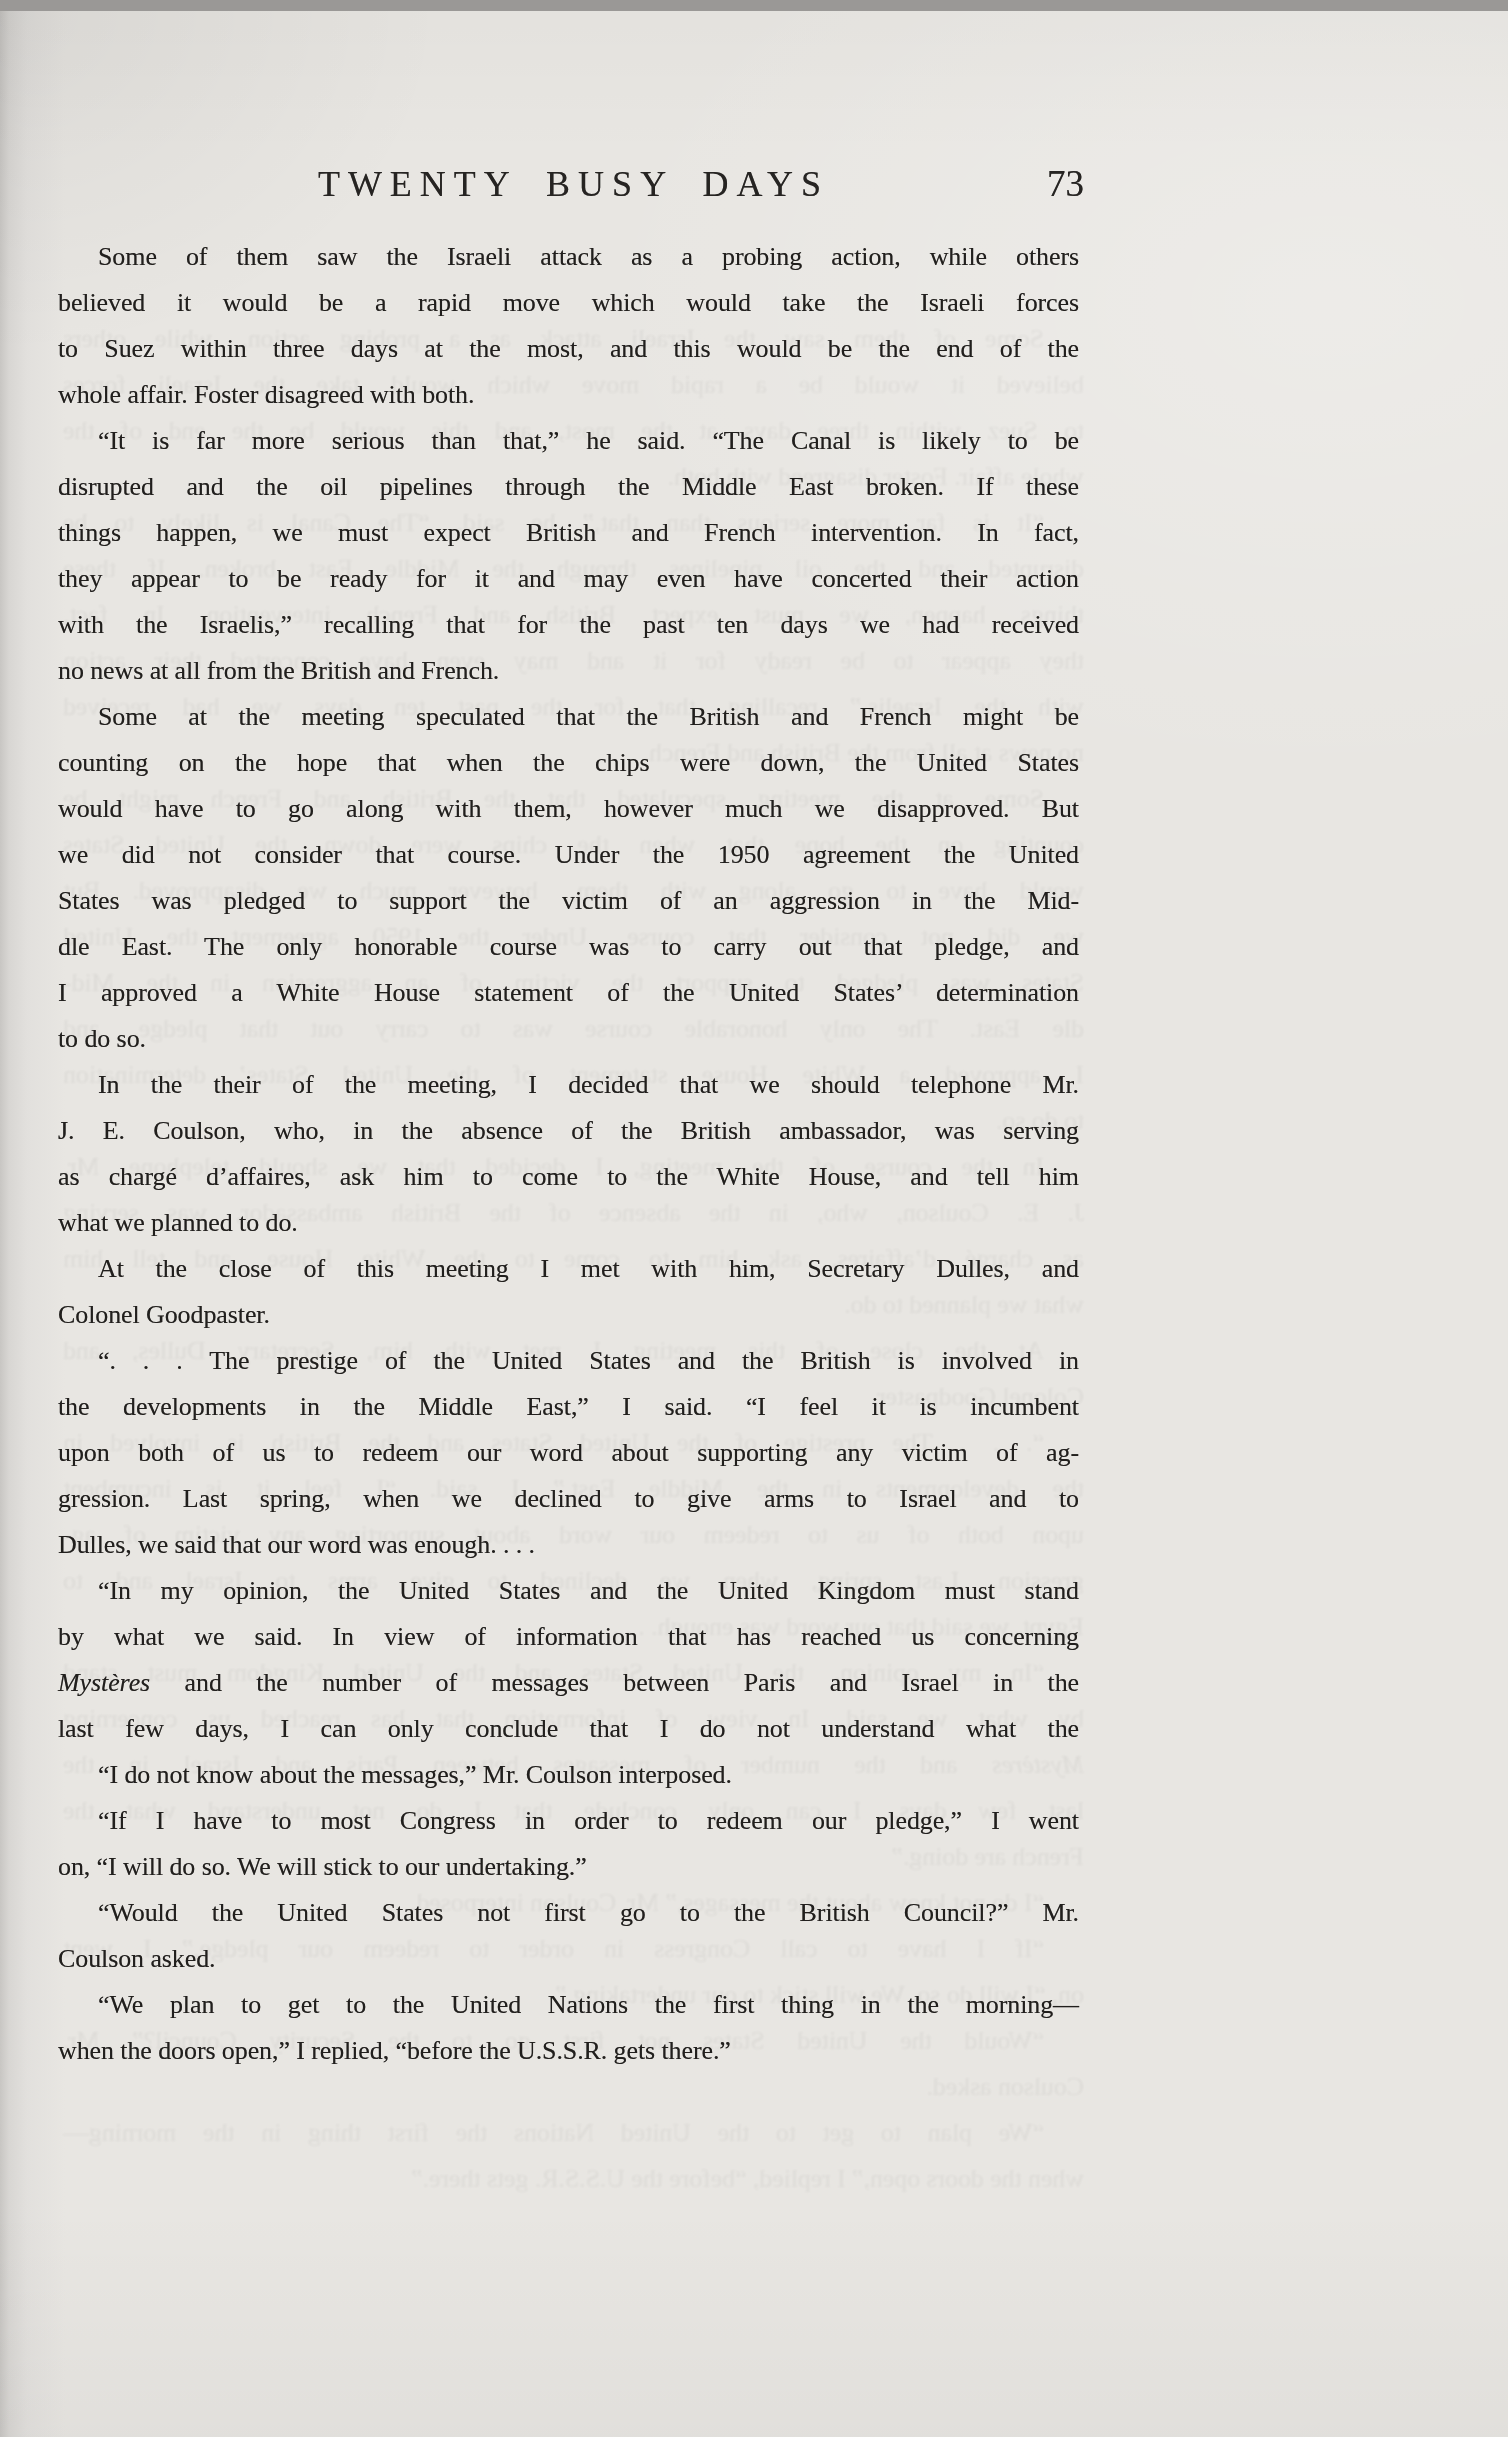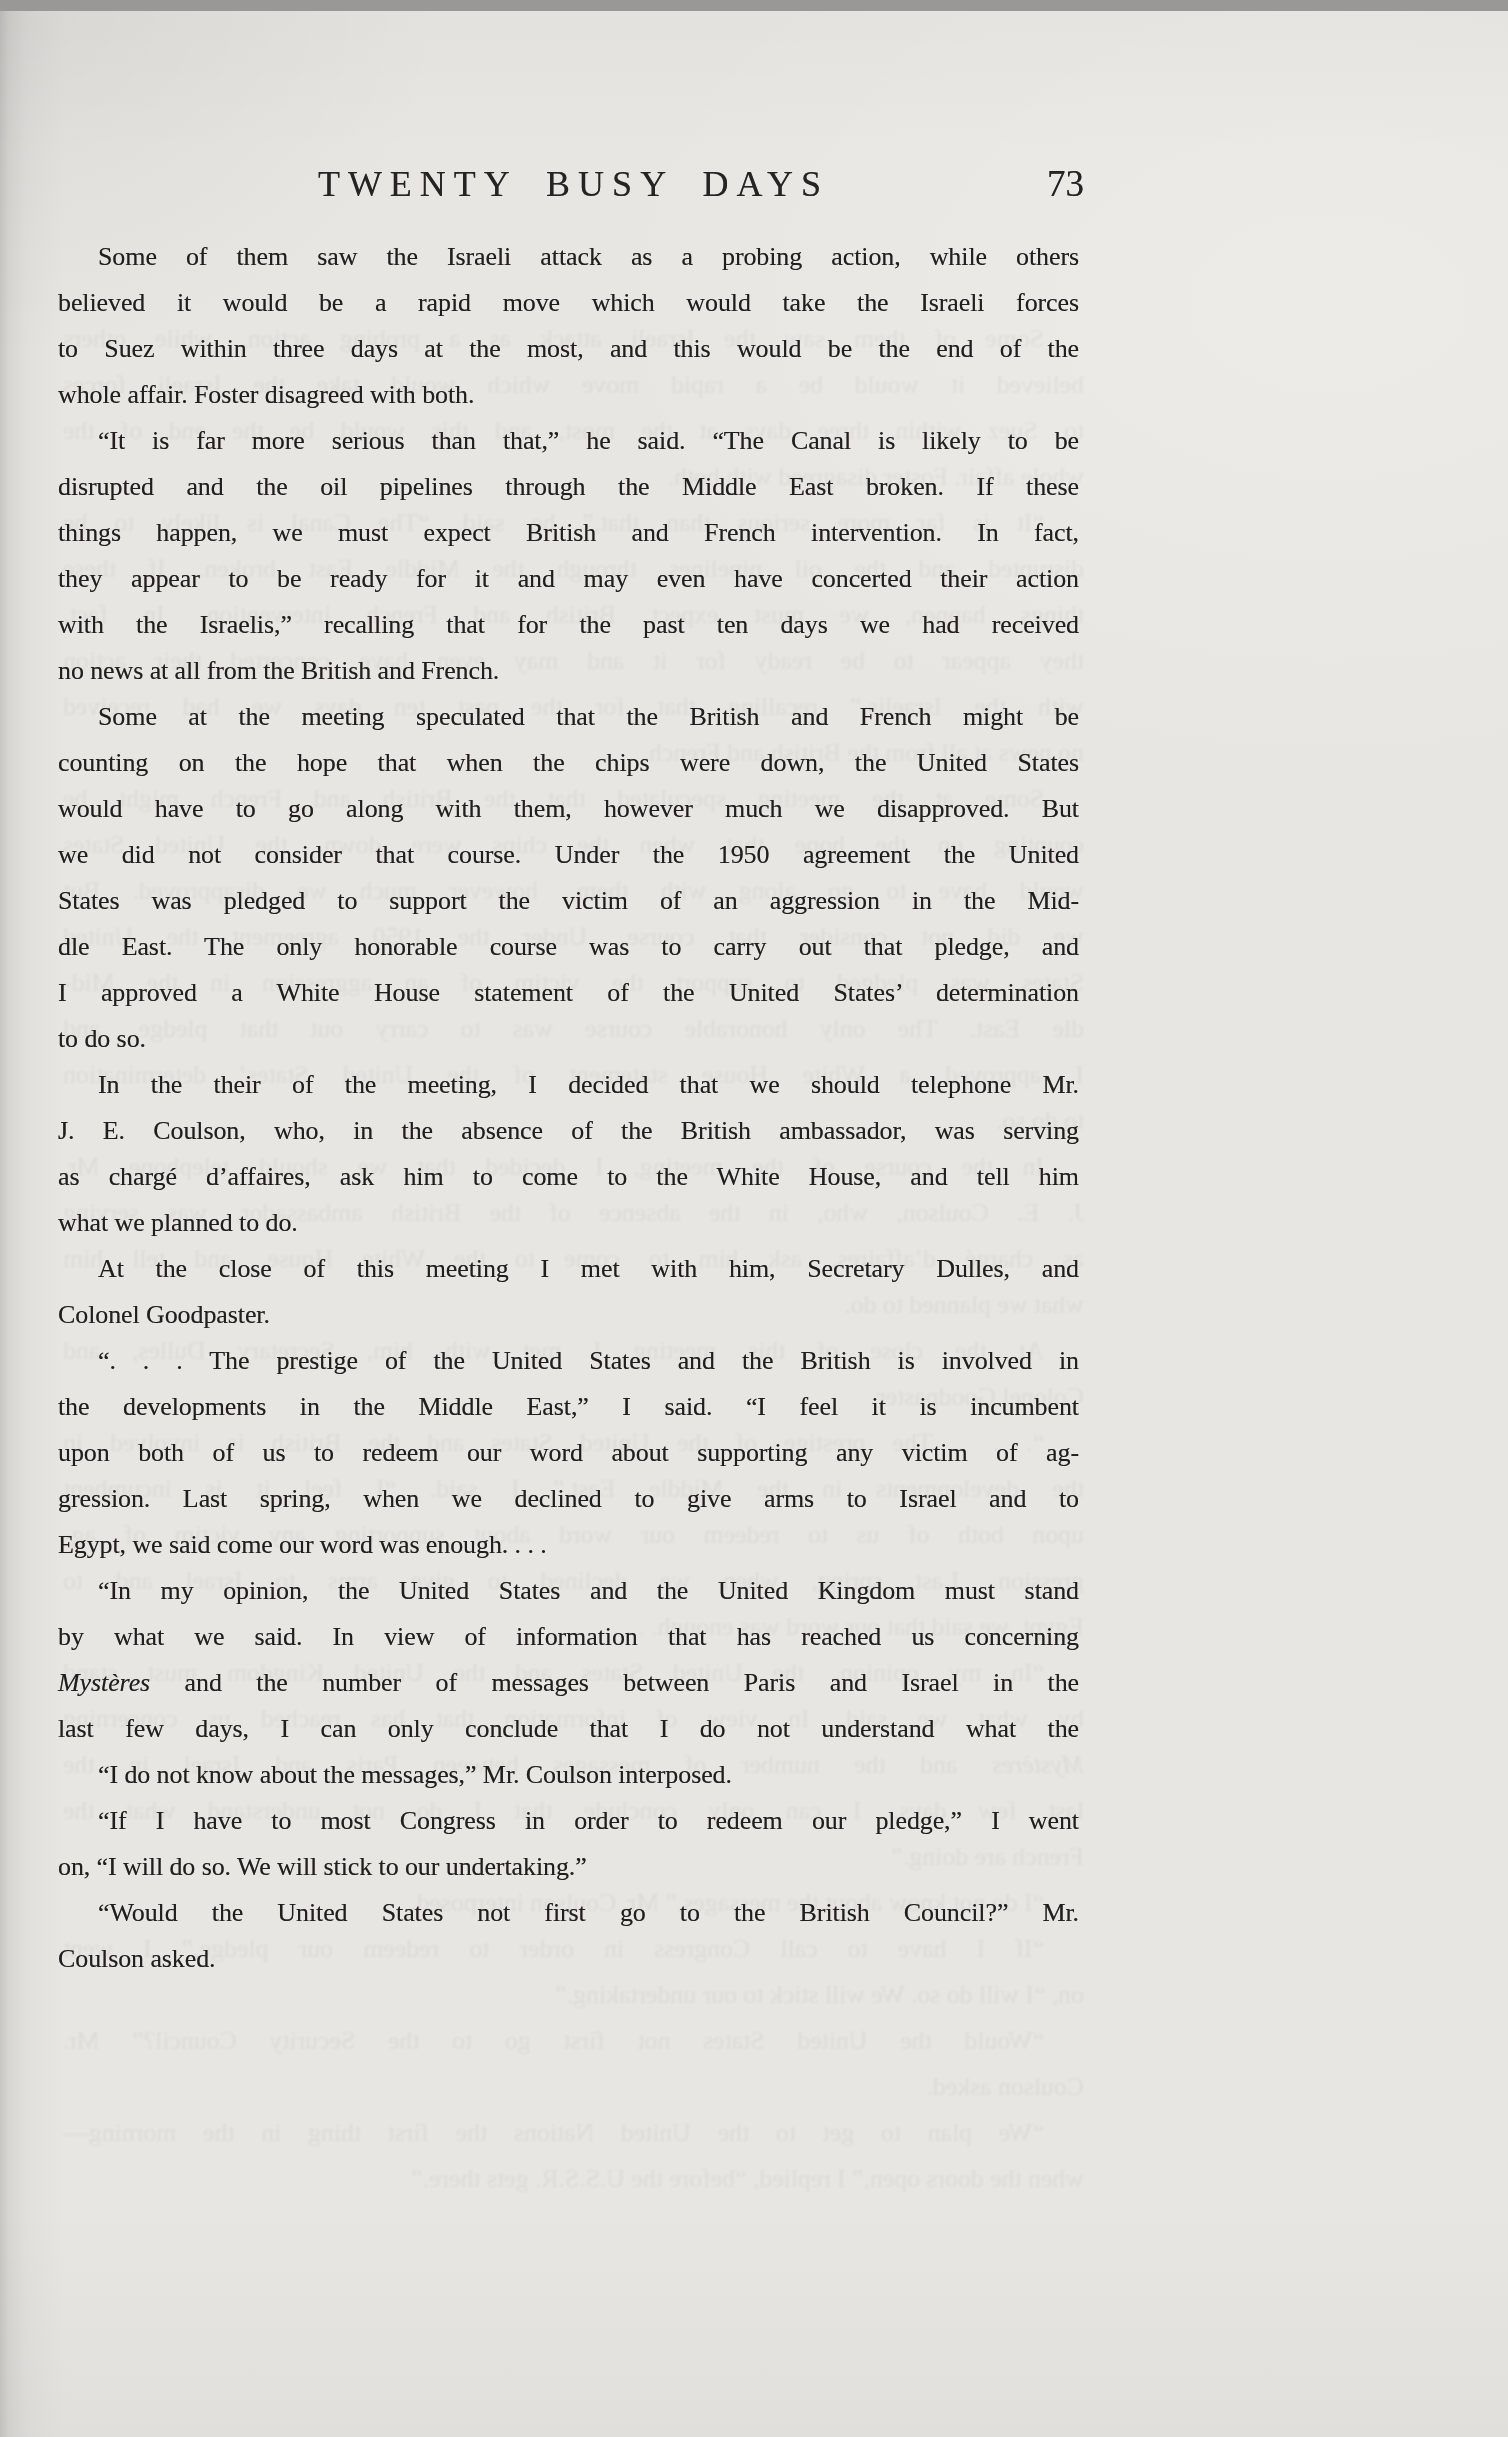--- a/index.html
+++ b/index.html
@@ -108,21 +108,21 @@
     <div>
       <div class="ln first">At the close of this meeting I met with him, Secretary Dulles, and</div>
       <div class="ln last">Colonel Goodpaster.</div>
     </div>
 
     <div>
       <div class="ln first">“. . . The prestige of the United States and the British is involved in</div>
       <div class="ln">the developments in the Middle East,” I said. “I feel it is incumbent</div>
       <div class="ln">upon both of us to redeem our word about supporting any victim of ag-</div>
       <div class="ln">gression. Last spring, when we declined to give arms to Israel and to</div>
-      <div class="ln last">Egypt, we said come our word was enough. . . .</div>
+      <div class="ln last">Dulles, we said that our word was enough. . . .</div>
     </div>
 
     <div>
       <div class="ln first">“In my opinion, the United States and the United Kingdom must stand</div>
       <div class="ln">by what we said. In view of information that has reached us concerning</div>
       <div class="ln"><i class="it">Mystères</i><span> and the number of messages between Paris and Israel in the</span></div>
       <div class="ln">last few days, I can only conclude that I do not understand what the</div>
     </div>
 
     <div>
@@ -132,20 +132,24 @@
     <div>
       <div class="ln first">“If I have to most Congress in order to redeem our pledge,” I went</div>
       <div class="ln last">on, “I will do so. We will stick to our undertaking.”</div>
     </div>
 
     <div>
       <div class="ln first">“Would the United States not first go to the British Council?” Mr.</div>
       <div class="ln last">Coulson asked.</div>
     </div>
 
+    <div>
+      <div class="ln first">“We plan to get to the United Nations the first thing in the morning—</div>
+      <div class="ln last">when the doors open,” I replied, “before the U.S.S.R. gets there.”</div>
+    </div>
 
   </div>
 
 <div class="text-block ghost" aria-hidden="true">
 
     <div>
       <div class="ln first">Some of them saw the Israeli attack as a probing action, while others</div>
       <div class="ln">believed it would be a rapid move which would take the Israeli forces</div>
       <div class="ln">to Suez within three days at the most, and this would be the end of the</div>
       <div class="ln last">whole affair. Foster disagreed with both.</div>

